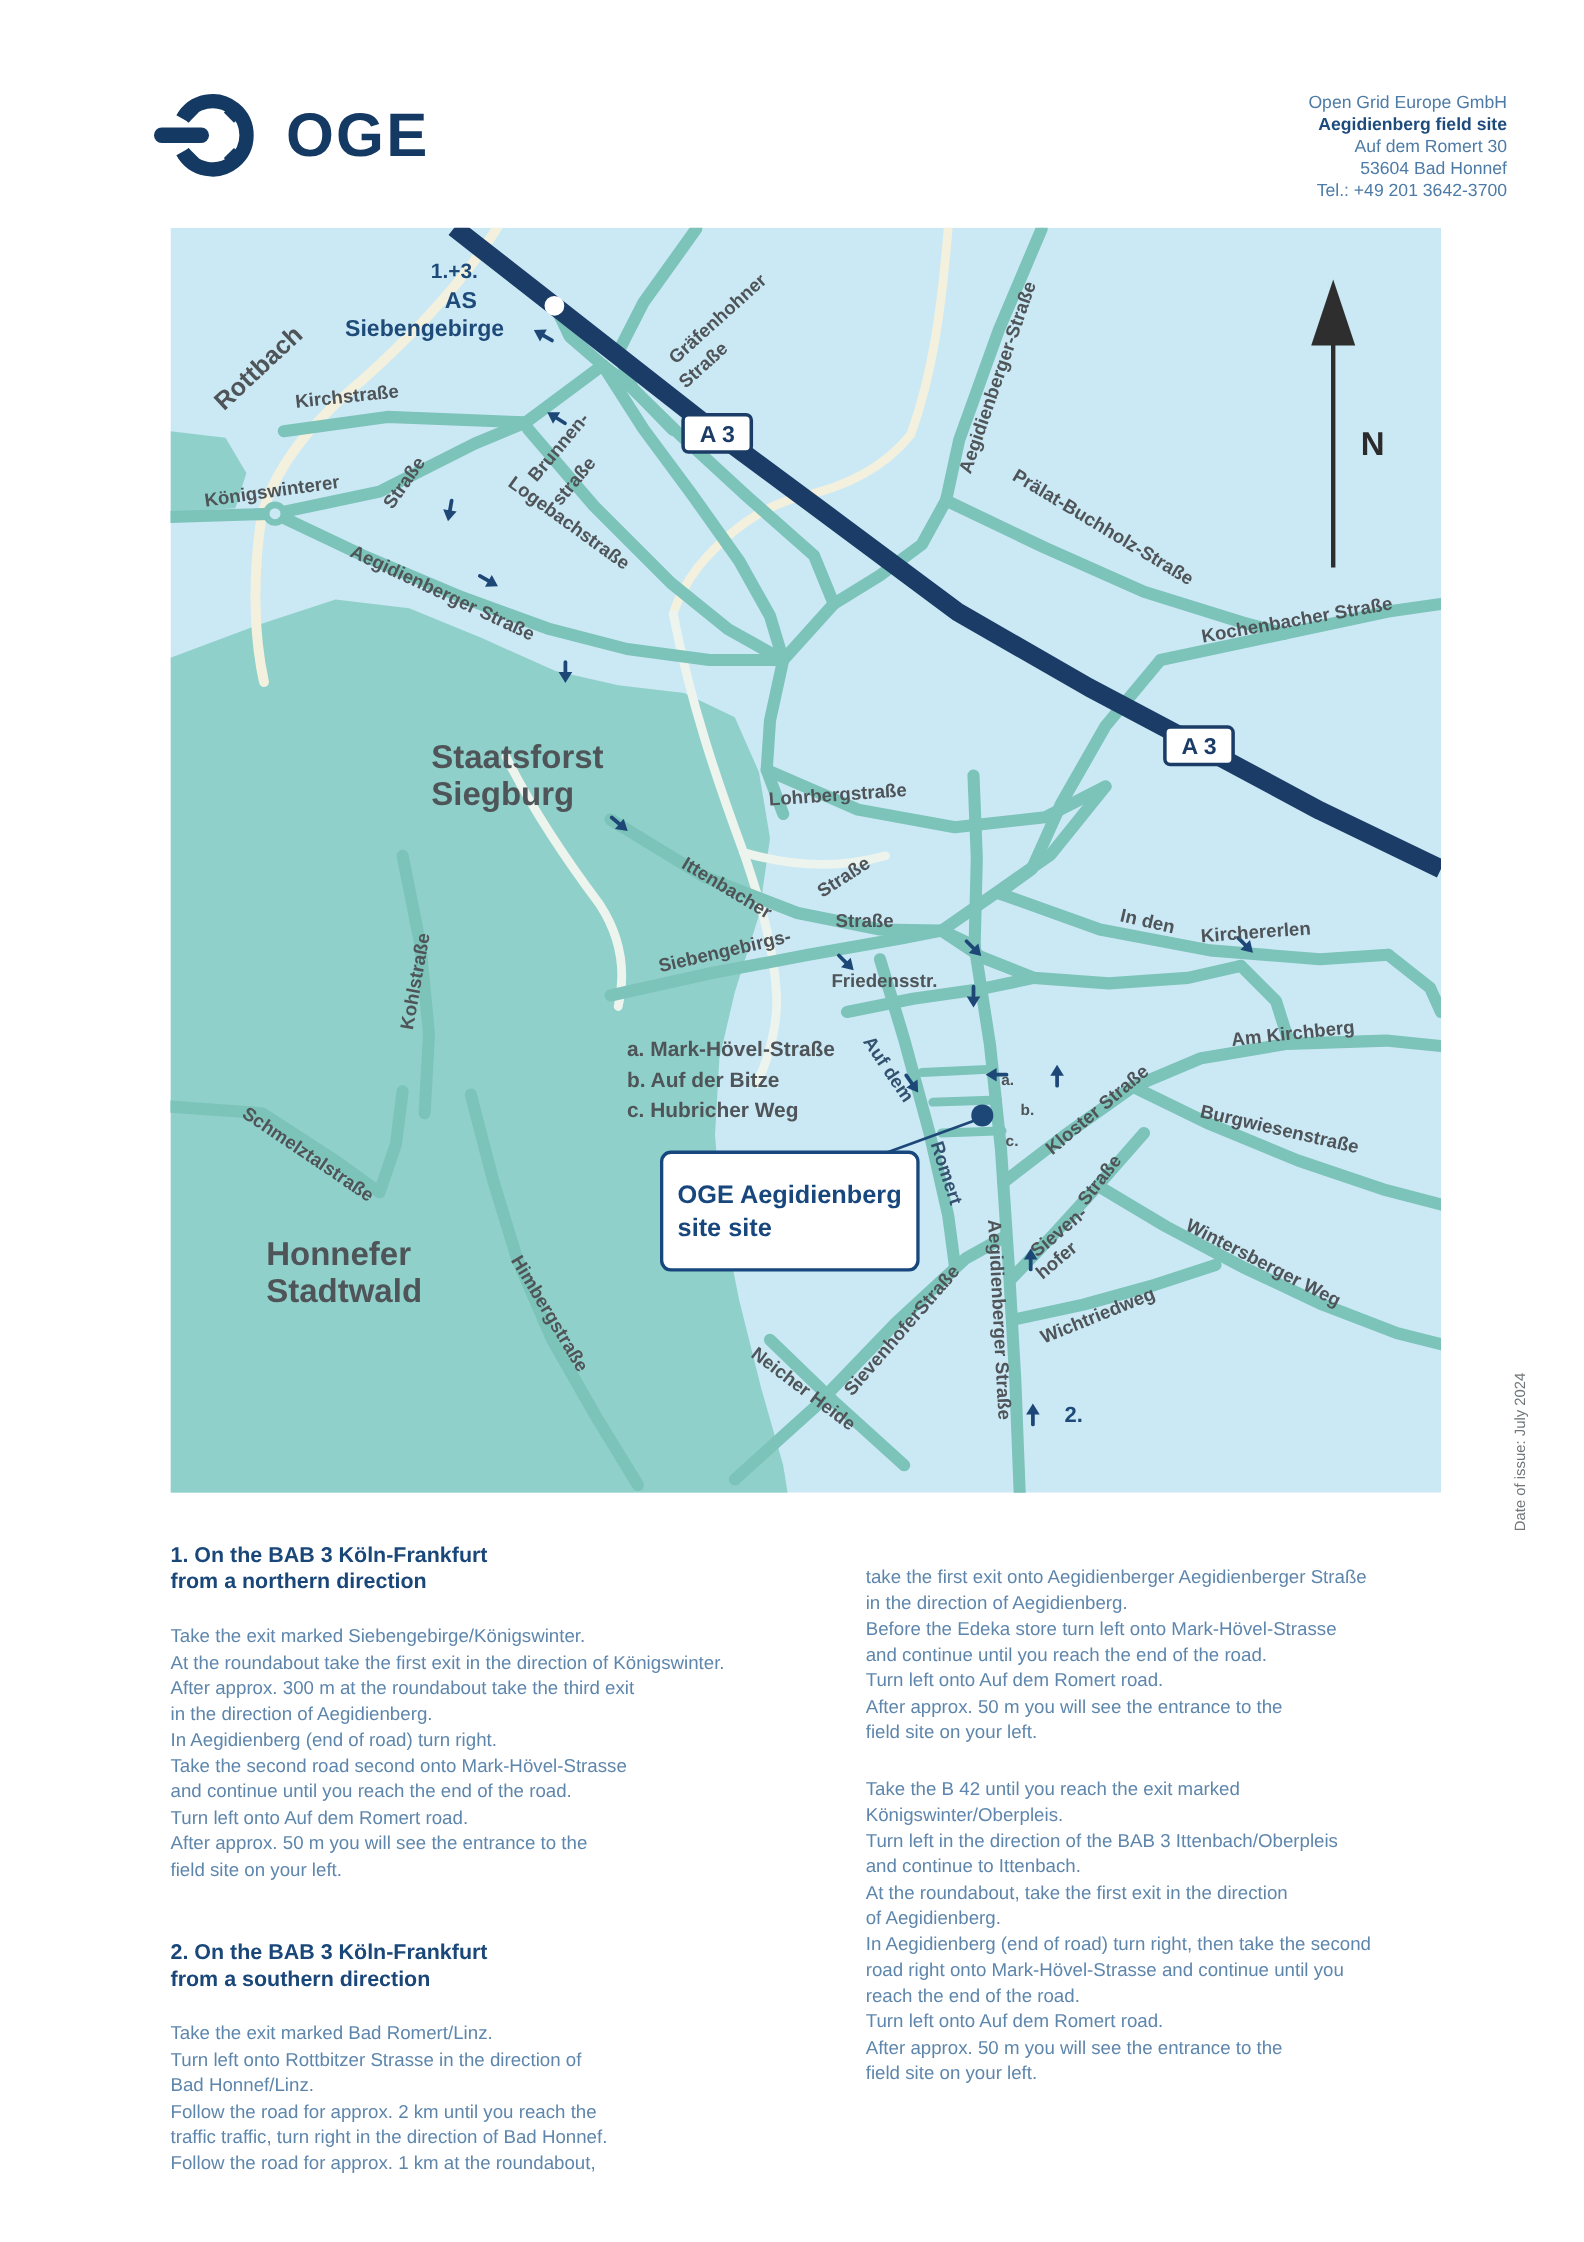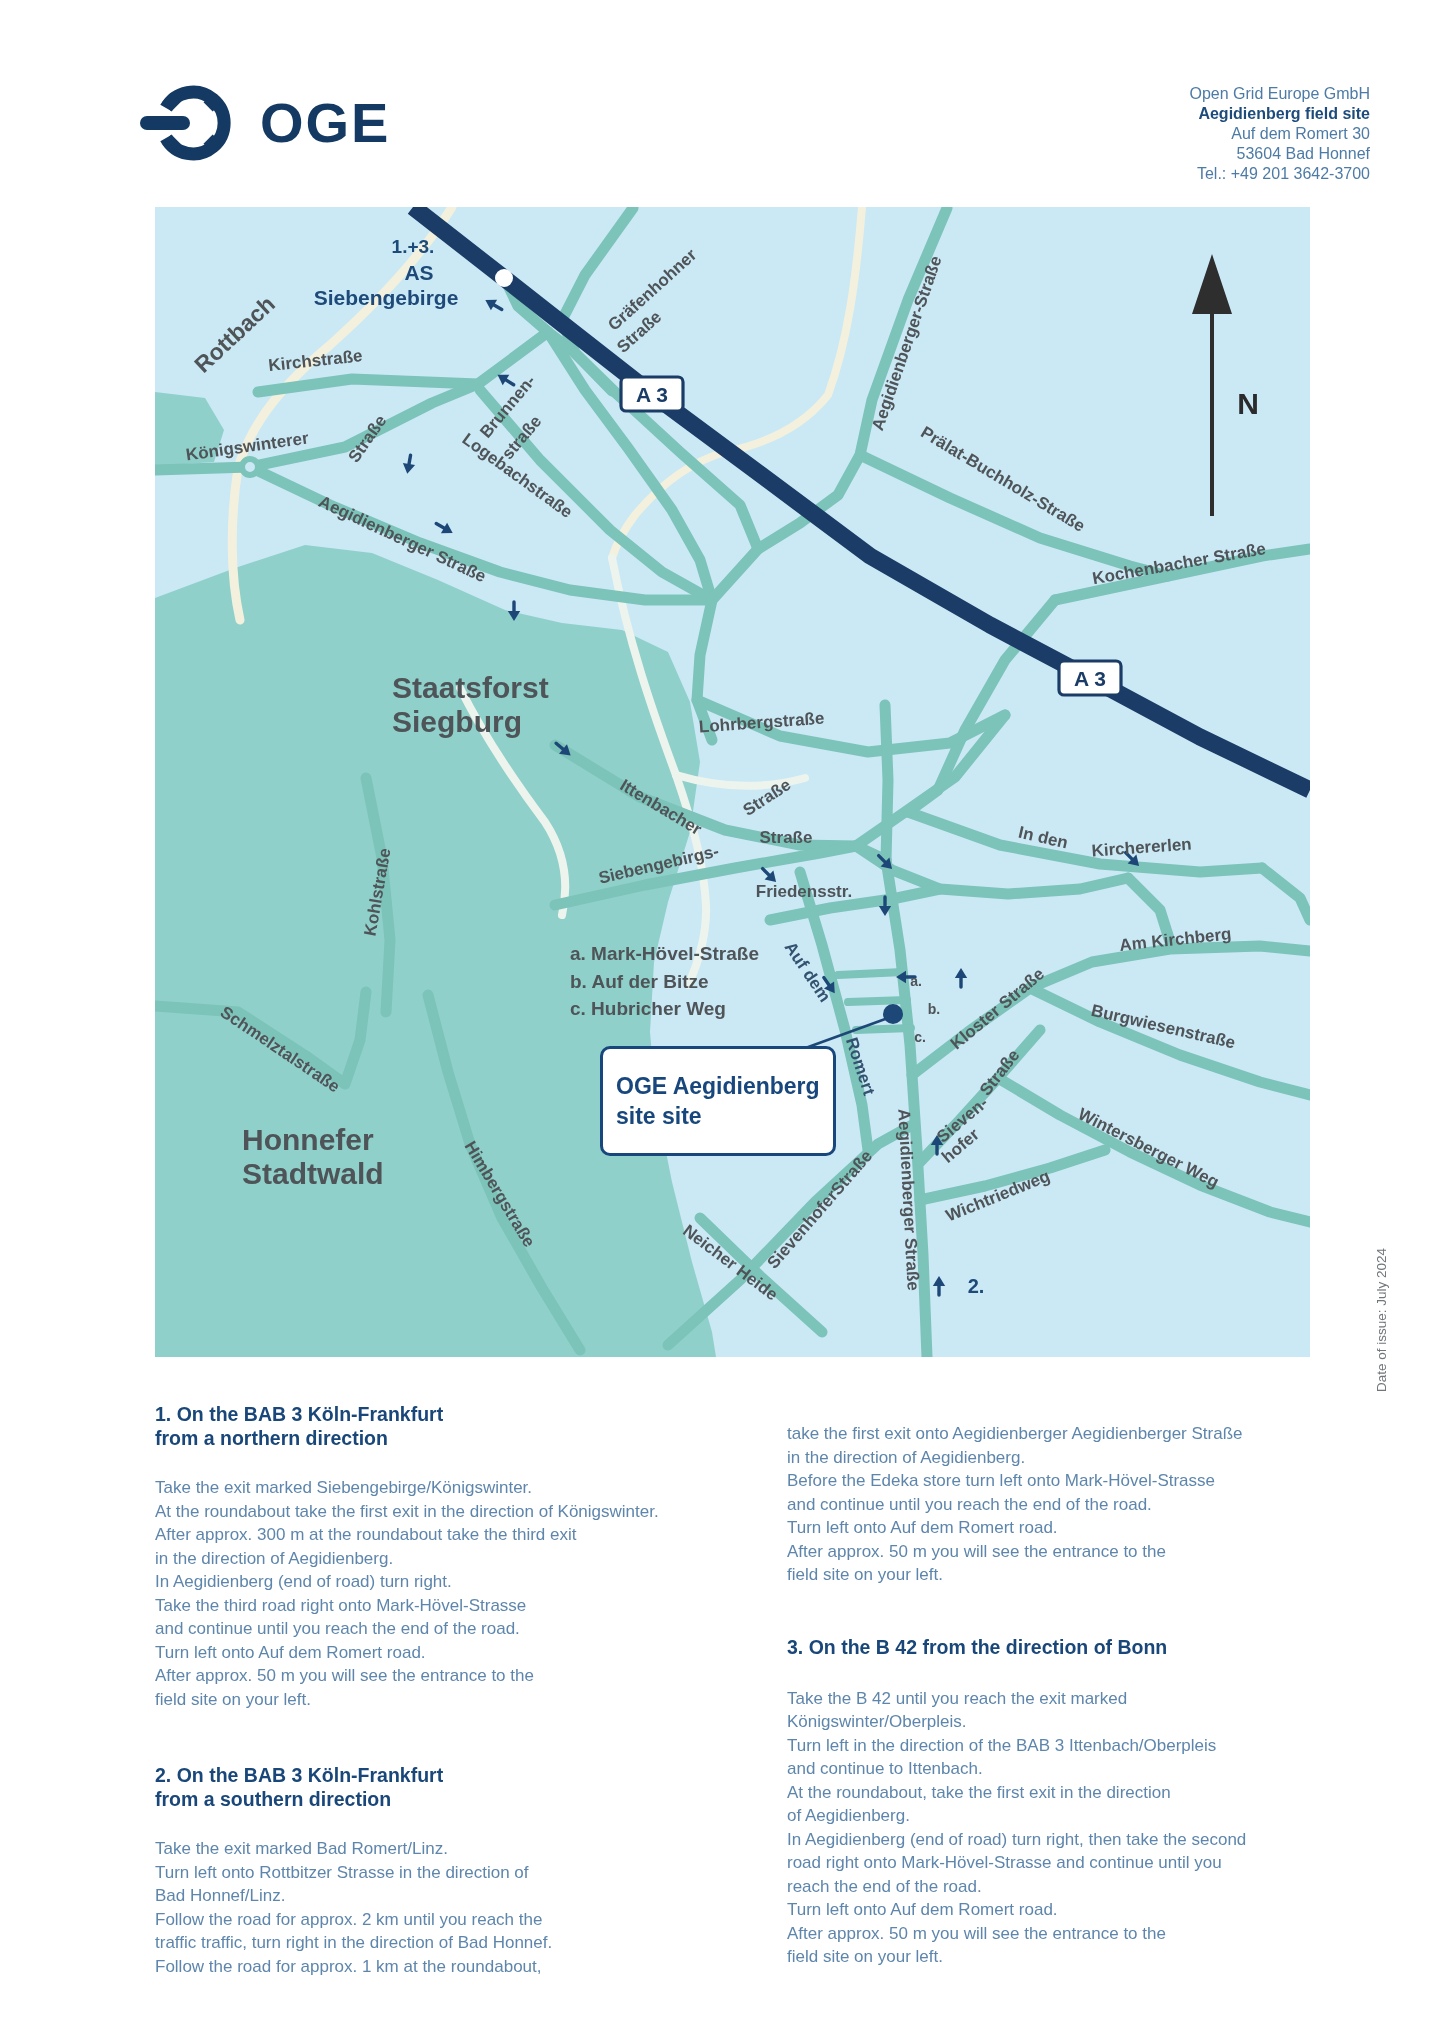--- a/index.html
+++ b/index.html
@@ -274,21 +274,21 @@
     <div class="dir-heading">
         <div>1. On the BAB 3 Köln-Frankfurt</div>
         <div>from a northern direction</div>
       </div>
     <div class="dir-body">
         <div>Take the exit marked Siebengebirge/Königswinter.</div>
         <div>At the roundabout take the first exit in the direction of Königswinter.</div>
         <div>After approx. 300 m at the roundabout take the third exit</div>
         <div>in the direction of Aegidienberg.</div>
         <div>In Aegidienberg (end of road) turn right.</div>
-        <div>Take the third road right onto Mark-Hövel-Strasse</div>
+        <div>Take the second road second onto Mark-Hövel-Strasse</div>
         <div>and continue until you reach the end of the road.</div>
         <div>Turn left onto Auf dem Romert road.</div>
         <div>After approx. 50 m you will see the entrance to the</div>
         <div>field site on your left.</div>
       </div>
     <div class="dir-heading mt-s2">
         <div>2. On the BAB 3 Köln-Frankfurt</div>
         <div>from a southern direction</div>
       </div>
     <div class="dir-body">
@@ -303,23 +303,20 @@
 
   <div class="dir-col col-right">
     <div class="dir-body" style="margin-top:12px;">
         <div>take the first exit onto Aegidienberger Aegidienberger Straße</div>
         <div>in the direction of Aegidienberg.</div>
         <div>Before the Edeka store turn left onto Mark-Hövel-Strasse</div>
         <div>and continue until you reach the end of the road.</div>
         <div>Turn left onto Auf dem Romert road.</div>
         <div>After approx. 50 m you will see the entrance to the</div>
         <div>field site on your left.</div>
-      </div>
-    <div class="dir-heading mt-s3">
-        <div>3. On the B 42 from the direction of Bonn</div>
       </div>
     <div class="dir-body mt-b3">
         <div>Take the B 42 until you reach the exit marked</div>
         <div>Königswinter/Oberpleis.</div>
         <div>Turn left in the direction of the BAB 3 Ittenbach/Oberpleis</div>
         <div>and continue to Ittenbach.</div>
         <div>At the roundabout, take the first exit in the direction</div>
         <div>of Aegidienberg.</div>
         <div>In Aegidienberg (end of road) turn right, then take the second</div>
         <div>road right onto Mark-Hövel-Strasse and continue until you</div>

